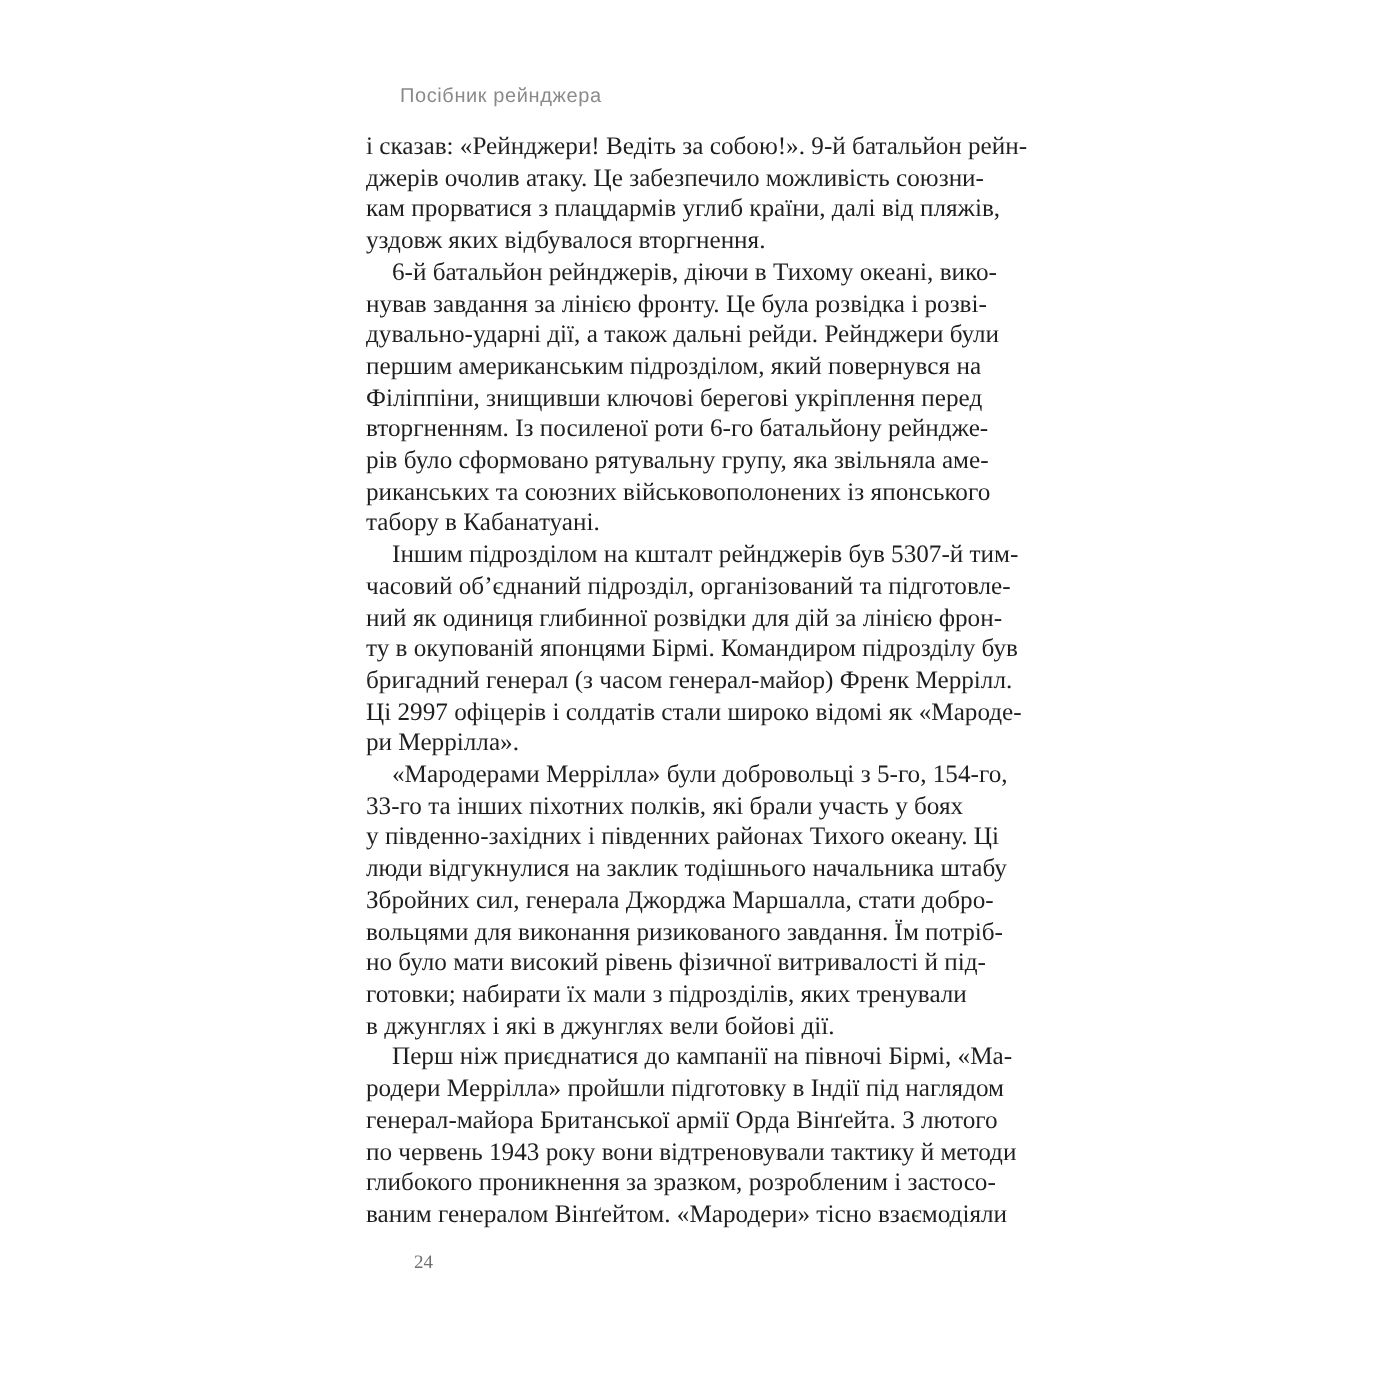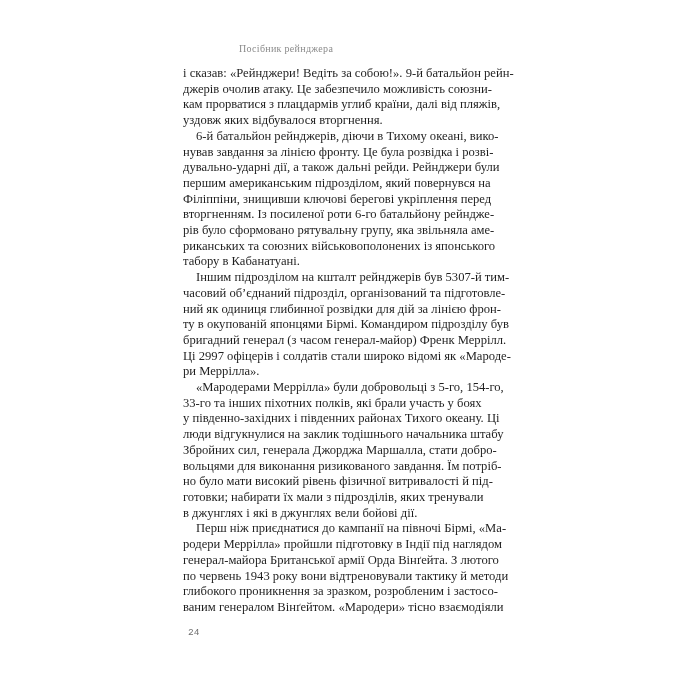--- a/index.html
+++ b/index.html
@@ -11,25 +11,24 @@
     position: relative;
     width: 700px;
     height: 700px;
     background: #ffffff;
     overflow: hidden;
   }
   .running-header {
     position: absolute;
     left: 200px;
     top: 43px;
-    font-family: Liberation Serif, serif;
+    font-family: Liberation Sans, sans-serif;
     font-size: 10px;
     letter-spacing: 0.3px;
     color: #8a8a8a;
-    margin-left: 39px;
   }
   .text-block {
     position: absolute;
     left: 183px;
     top: 66px;
     width: 366px;
     font-family: "Liberation Serif", serif;
     font-size: 12.6px;
     line-height: 15.7px;
     color: #1f1f1f;
@@ -38,23 +37,23 @@
   .text-block p {
     margin: 0;
     padding: 0;
     white-space: pre-line;
   }
   .text-block p.indent {
     text-indent: 13px;
   }
   .page-number {
     position: absolute;
-    left: 188px;
+    left: 207px;
     top: 627px;
-    font-family: Liberation Mono, monospace;
+    font-family: Liberation Serif, serif;
     font-size: 9.5px;
     color: #707070;
   }
 </style>
 </head>
 <body>
 
 <div class="page">
 
   <div class="running-header">Посібник рейнджера</div>

